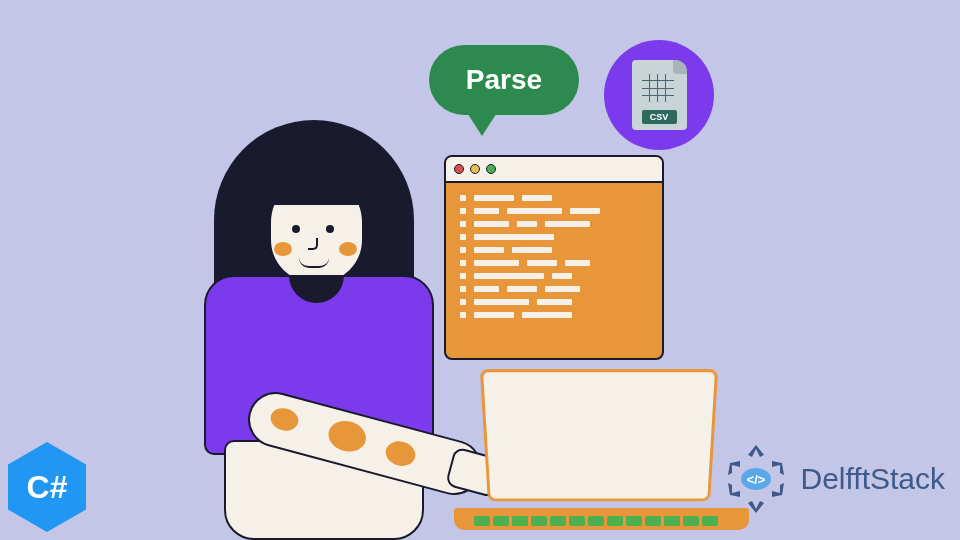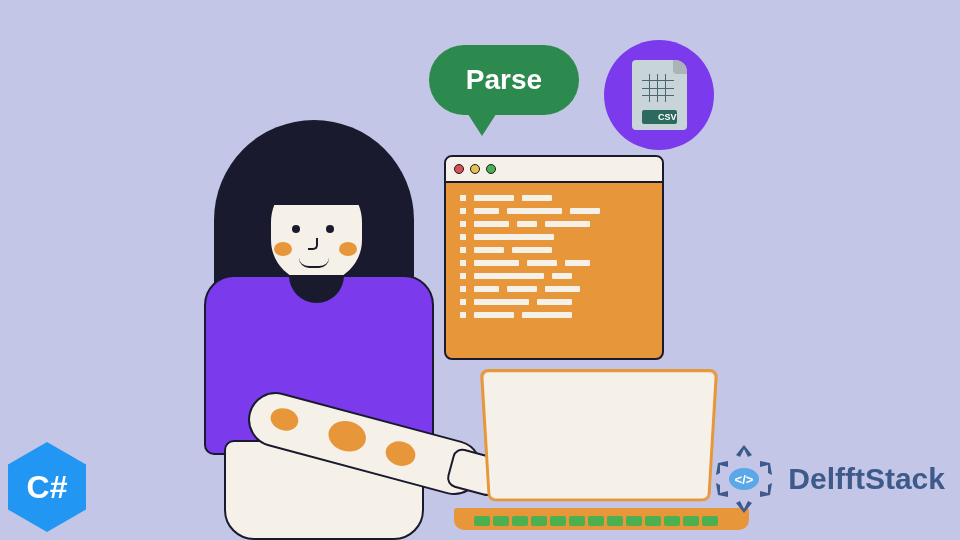--- a/index.html
+++ b/index.html
@@ -222,21 +222,21 @@
   .csv-label {
     position: absolute;
     bottom: 6px;
     left: 10px;
     width: 35px;
     height: 14px;
     background: #2d6a5e;
     color: white;
     font-size: 9px;
     font-weight: bold;
-    text-align: right;
+    text-align: center;
     line-height: 14px;
     border-radius: 2px;
   }
   
   .code-window {
     position: absolute;
     left: 260px;
     top: 95px;
     width: 220px;
     height: 205px;
@@ -347,21 +347,21 @@
     gap: 8px;
   }
   .ds-logo {
     width: 72px;
     height: 72px;
     position: relative;
   }
   .ds-text {
     color: #3d5a8a;
     font-size: 30px;
-    font-weight: 700;
+    font-weight: 400;
   }
 </style>
 </head>
 <body>
 
 <div class="illustration">
 
   <div class="person">
     <div class="hair"></div>
     <div class="shirt"></div>

